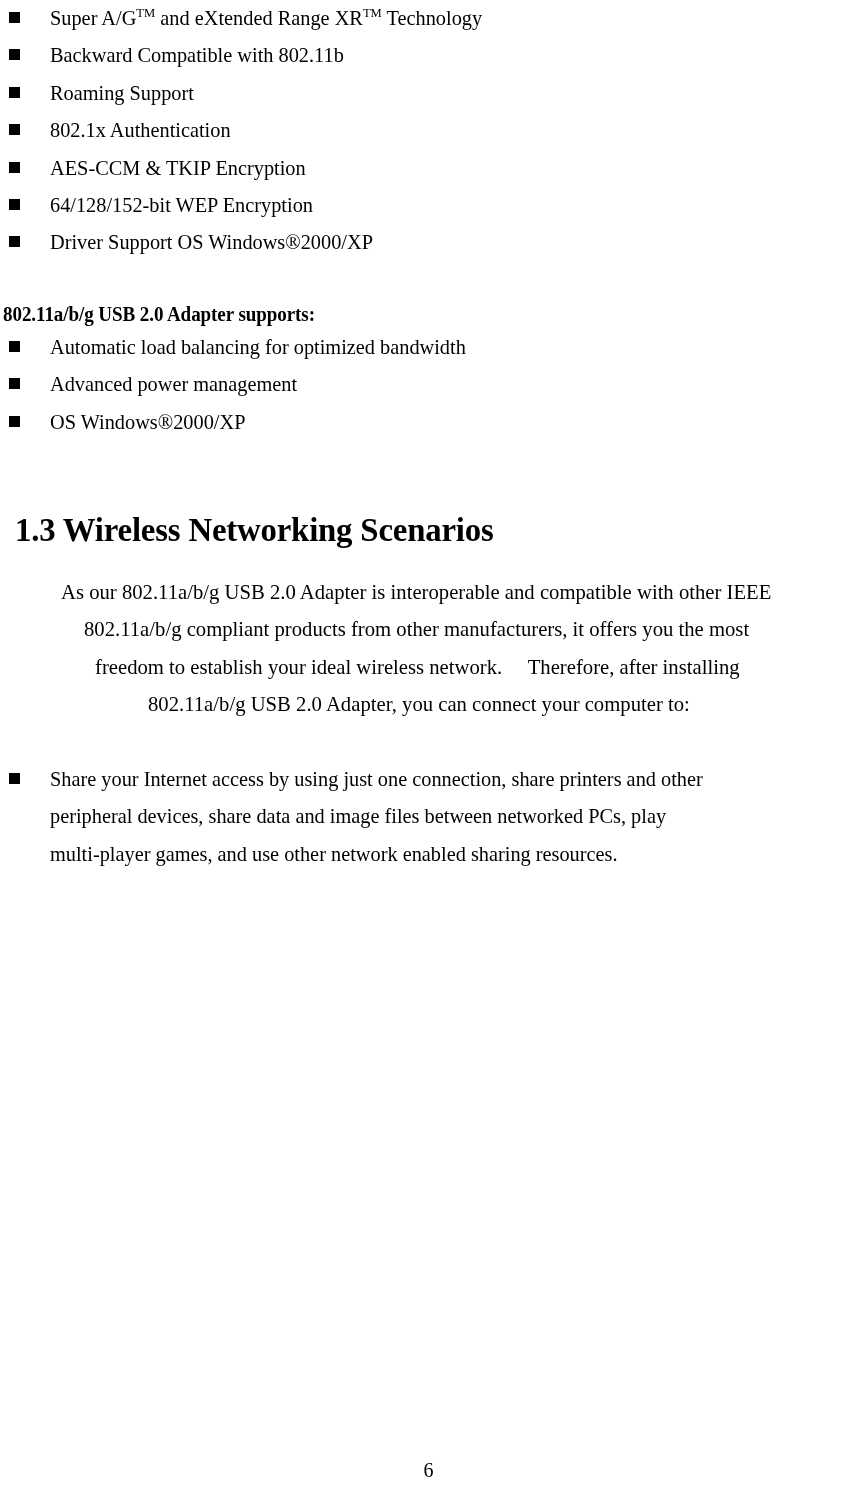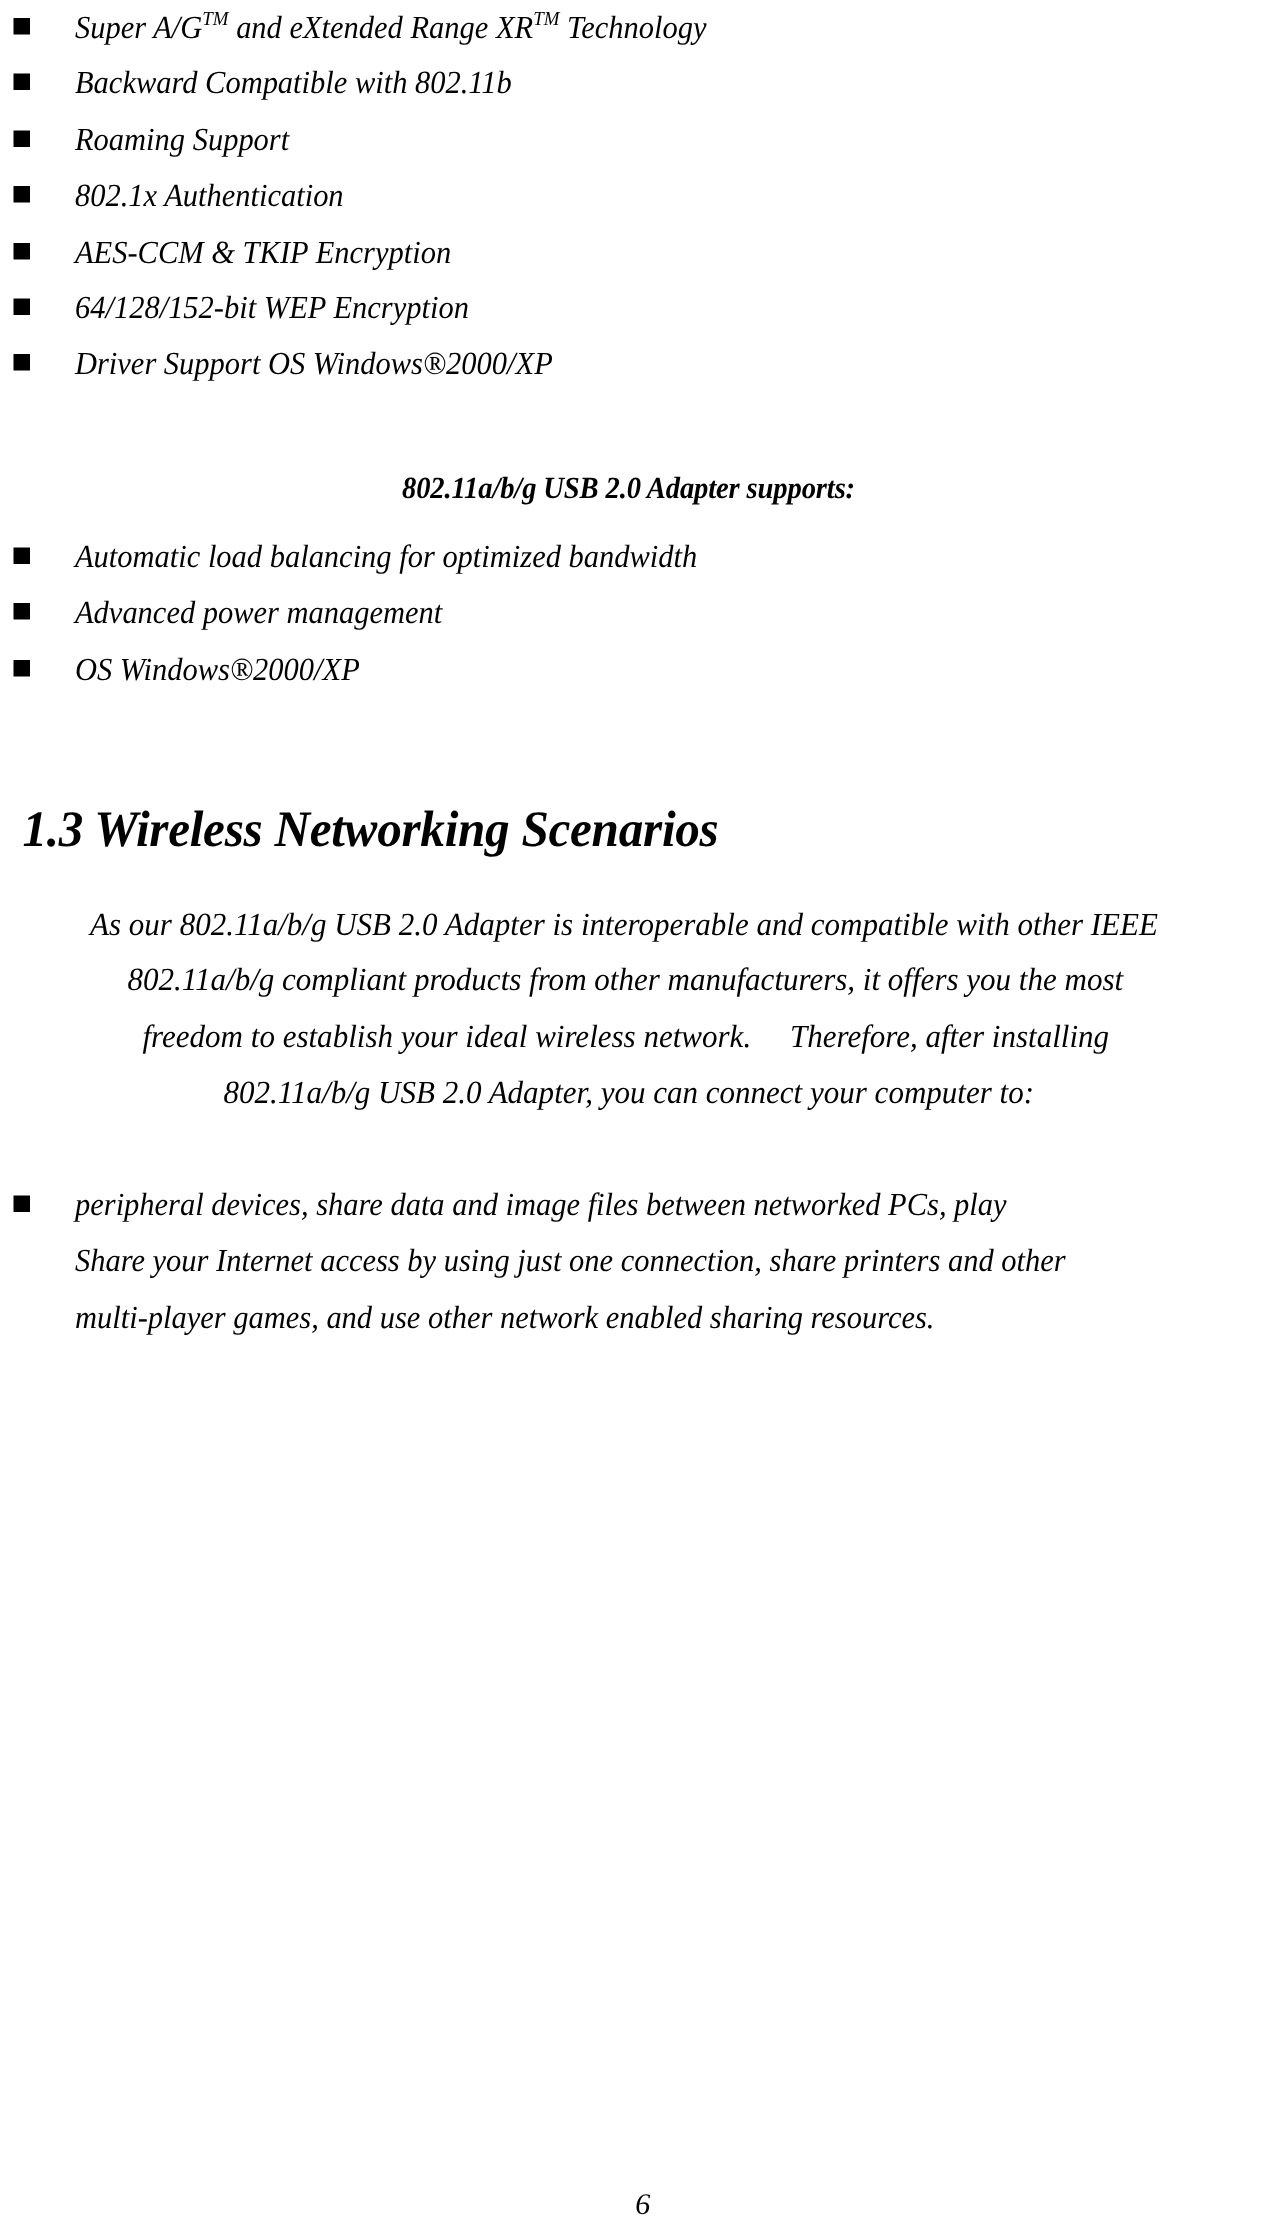--- a/index.html
+++ b/index.html
@@ -15,21 +15,20 @@
     color: #000000;
     overflow: hidden;
   }
 
   .page {
     position: relative;
     width: 857px;
     height: 1491px;
     box-sizing: border-box;
     padding: 0;
-    font-style: italic;
   }
 
   .content {
     position: absolute;
     left: 3px;
     top: 0;
     width: 854px;
   }
 
   
@@ -75,23 +74,22 @@
   }
 
   
   .gap-sm { height: 37px; }
 
   
   .subhead {
     font-size: 20.5px;
     font-weight: bold;
     line-height: 30px;
-    margin: 12px;
+    margin: 0;
     letter-spacing: -0.1px;
-    text-align: center;
   }
   .subhead .cond { transform: scaleX(0.93); }
 
   
   .section-heading {
     font-size: 34px;
     font-weight: bold;
     line-height: 38px;
     margin: 12px;
     letter-spacing: -0.2px;
@@ -189,22 +187,22 @@
       <div class="nowrap"><span class="cond">freedom to establish your ideal wireless network.  Therefore, after installing</span></div>
       <div class="nowrap"><span class="cond">802.11a/b/g USB 2.0 Adapter, you can connect your computer to:</span></div>
     </div>
 
     <div style="height:37px"></div>
 
     <ul class="bullets">
       <li>
         <span class="marker"></span>
         <span class="txt">
+          <span class="nowrap" style="display:block"><span class="cond">Share your Internet access by using just one connection, share printers and other</span></span>
           <span class="nowrap" style="display:block"><span class="cond">peripheral devices, share data and image files between networked PCs, play</span></span>
-          <span class="nowrap" style="display:block"><span class="cond">Share your Internet access by using just one connection, share printers and other</span></span>
           <span class="nowrap" style="display:block"><span class="cond">multi-player games, and use other network enabled sharing resources.</span></span>
         </span>
       </li>
     </ul>
 
   </div>
 
   <div class="page-number">6</div>
 </div>
 

